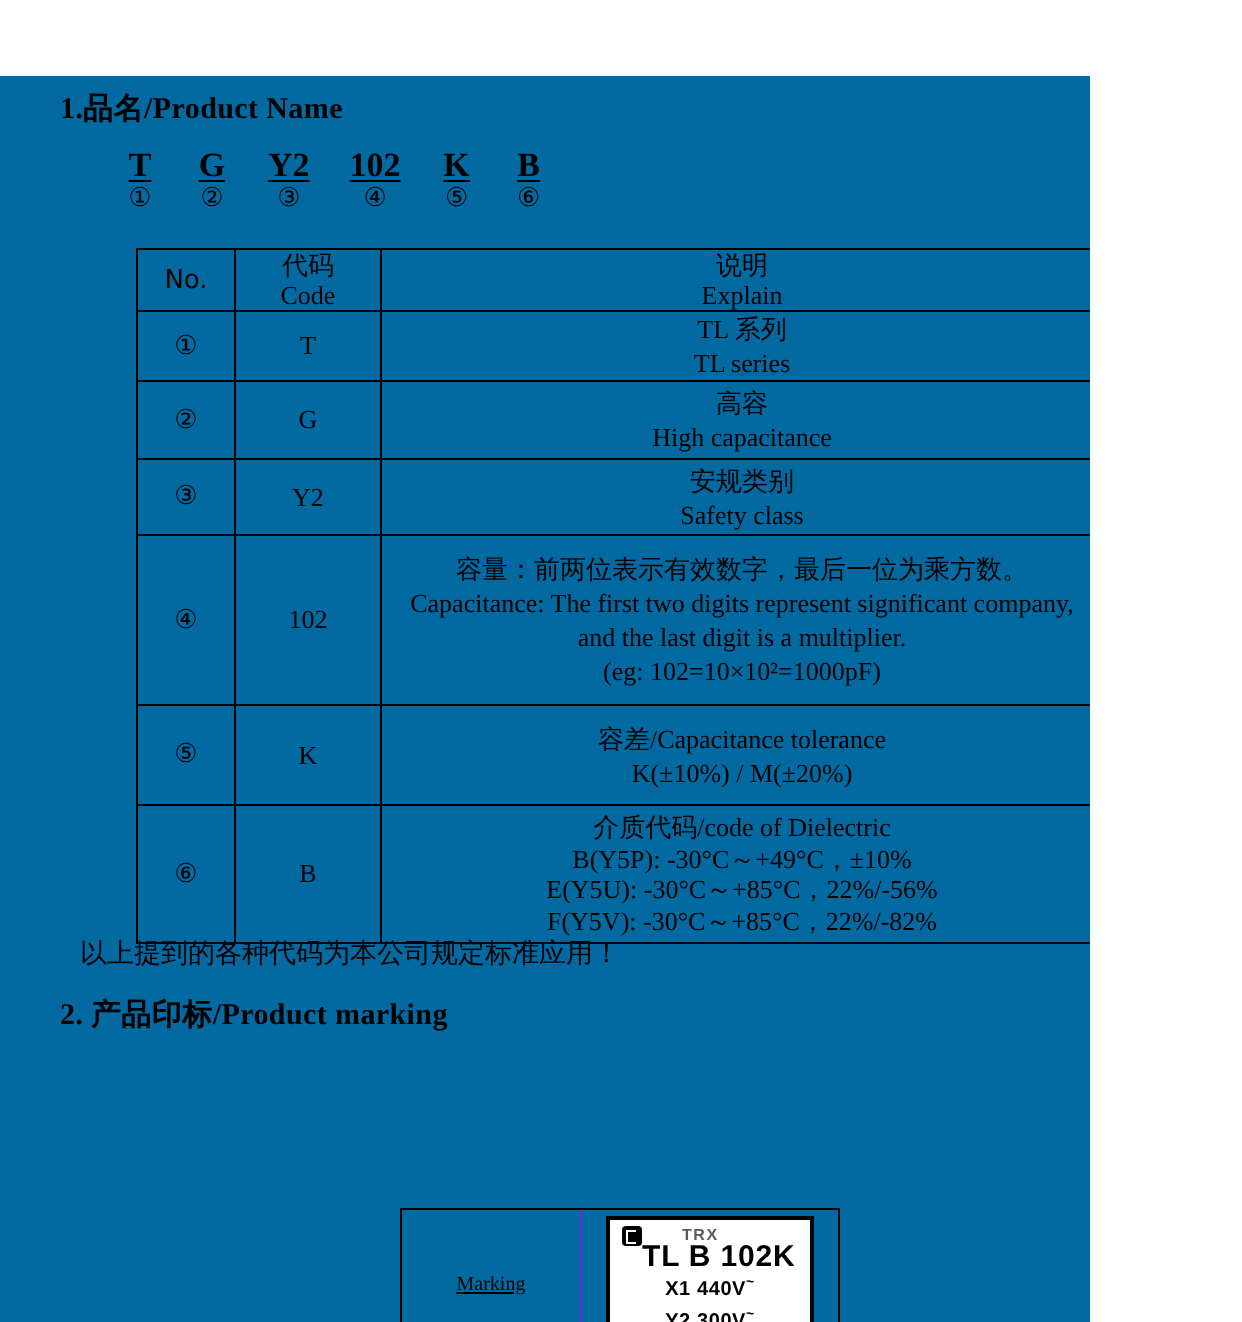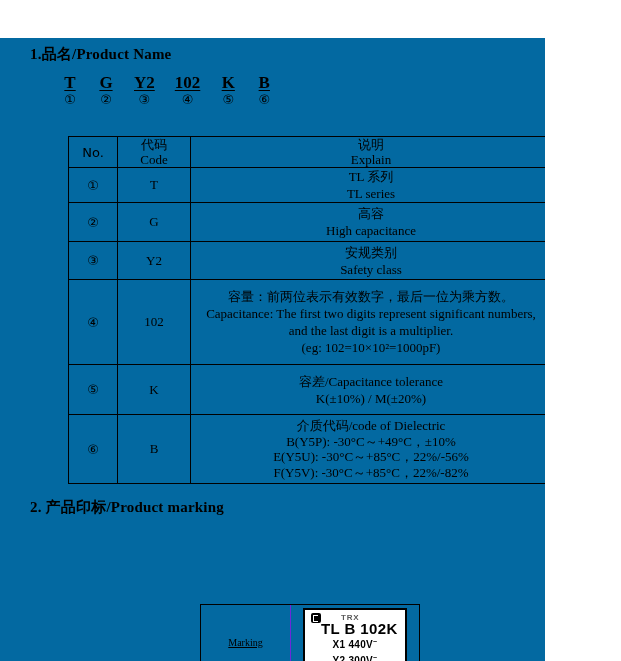--- a/index.html
+++ b/index.html
@@ -11,21 +11,21 @@
   #sec2{left:30px;top:460px;}
 
   
   .code-row{position:absolute;left:62px;top:35px;display:flex;gap:20px;}
   .code-part{display:flex;flex-direction:column;align-items:center;min-width:16px;}
   .code-part .code{font-weight:bold;font-size:17px;line-height:19px;text-decoration:underline;
                    text-underline-offset:2px;}
   .code-part .circ{font-size:13px;line-height:15px;font-family:"DejaVu Sans",sans-serif;}
 
   
-  table.codes{position:absolute;left:68px;top:98px;border-collapse:collapse;table-layout:fixed;
+  table.codes{position:absolute;left:68px;top:86px;border-collapse:collapse;table-layout:fixed;
               width:483px;}
   table.codes td{border:1px solid #000;text-align:center;vertical-align:middle;padding:0 2px;
                  font-size:13px;}
   td.no-cell{font-family:"DejaVu Sans",sans-serif;font-size:13px;}
   .hline{line-height:15px;font-size:13px;}
   .ex-line{line-height:17px;font-size:13px;}
   tr.r6 .ex-line{line-height:15.5px;}
   col.c-no{width:49px;} col.c-code{width:73px;} col.c-ex{width:361px;}
   tr.rh{height:30px;} tr.r1{height:31px;} tr.r2{height:39px;} tr.r3{height:38px;}
   tr.r4{height:85px;} tr.r5{height:50px;} tr.r6{height:69px;}
@@ -126,21 +126,21 @@
       <td>
         <div class="ex-line">安规类别</div>
         <div class="ex-line">Safety class</div>
       </td>
     </tr>
     <tr class="r4">
       <td class="no-cell">④</td>
       <td>102</td>
       <td>
         <div class="ex-line">容量：前两位表示有效数字，最后一位为乘方数。</div>
-        <div class="ex-line">Capacitance: The first two digits represent significant numbers,</div>
+        <div class="ex-line">Capacitance: The first two digits represent significant company,</div>
         <div class="ex-line">and the last digit is a multiplier.</div>
         <div class="ex-line">(eg:  102=10×10²=1000pF)</div>
       </td>
     </tr>
     <tr class="r5">
       <td class="no-cell">⑤</td>
       <td>K</td>
       <td>
         <div class="ex-line">容差/Capacitance tolerance</div>
         <div class="ex-line">K(±10%) / M(±20%)</div>
@@ -153,20 +153,21 @@
         <div class="ex-line">介质代码/code of Dielectric</div>
         <div class="ex-line">B(Y5P): -30°C～+49°C，±10%</div>
         <div class="ex-line">E(Y5U): -30°C～+85°C，22%/-56%</div>
         <div class="ex-line">F(Y5V): -30°C～+85°C，22%/-82%</div>
       </td>
     </tr>
     </tbody>
   </table>
 
   <div class="note">
+    <div class="cn">以上提到的各种代码为本公司规定标准应用！</div>
   </div>
 
   <h2 class="sec-title" id="sec2">2. 产品印标/Product marking</h2>
 
   <div class="marking-wrap">
     <div class="marking-cell">Marking</div>
     <div class="marking-right">
       <div class="mark-box">
         <div class="brand-row">
           <span class="logo"></span>

